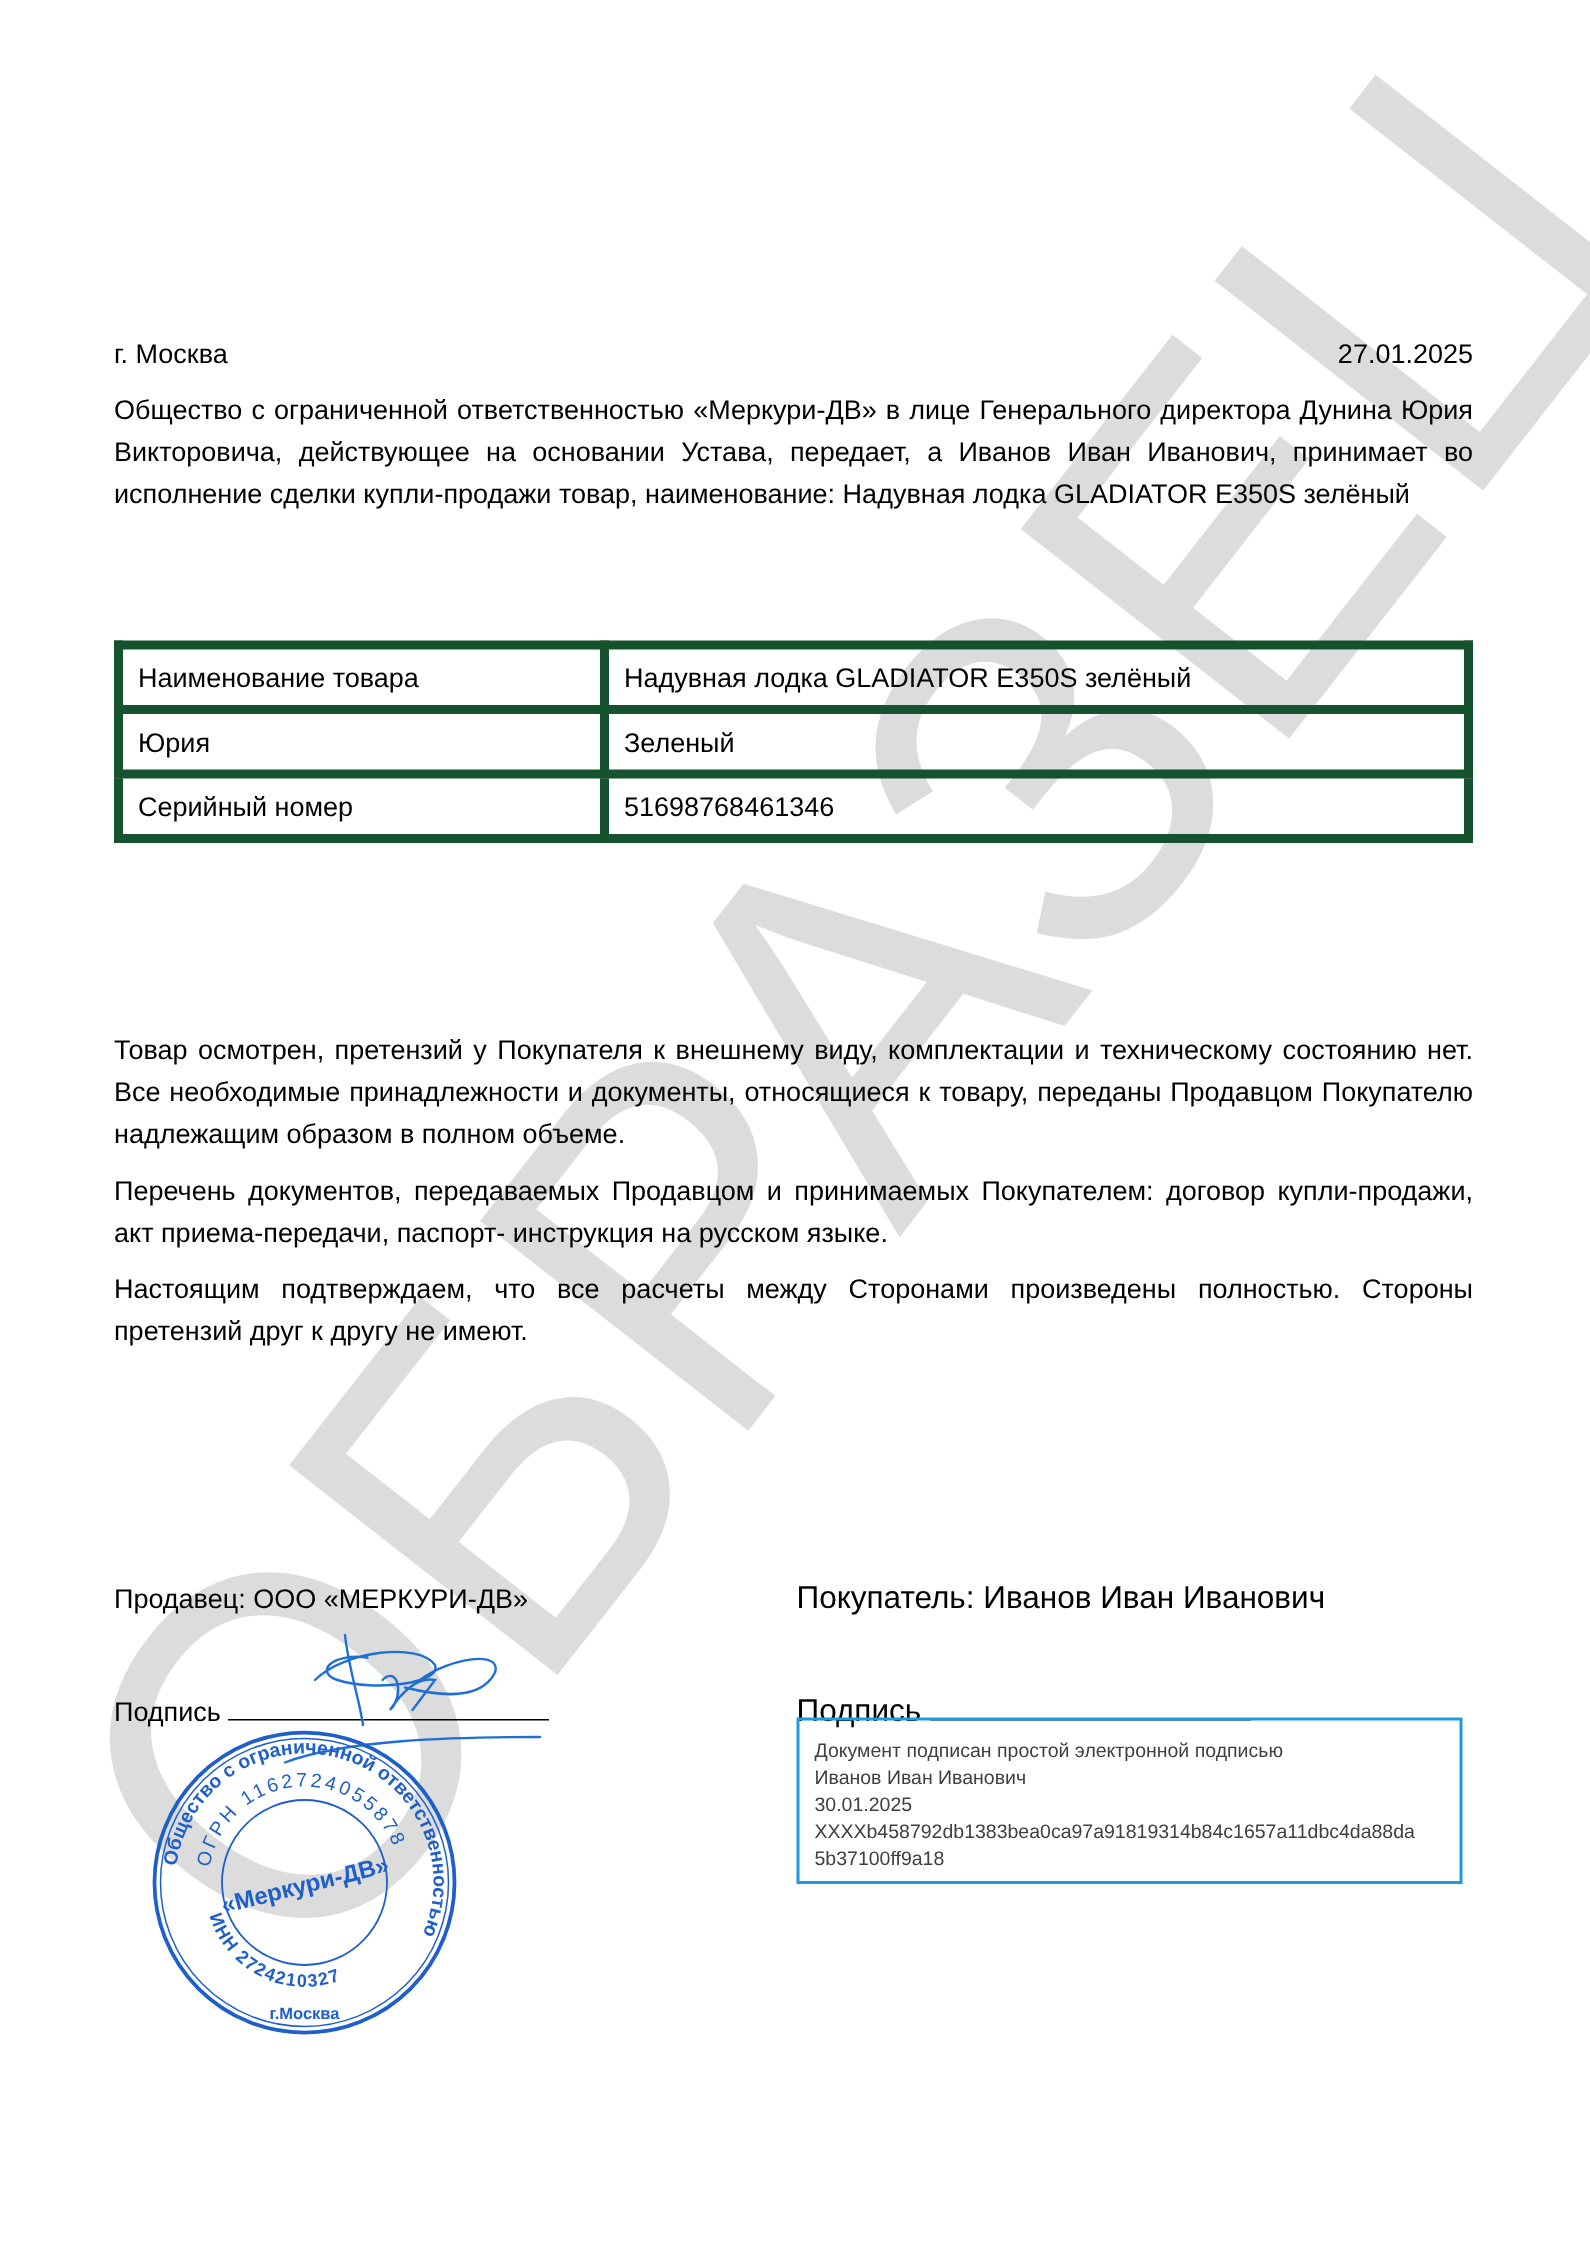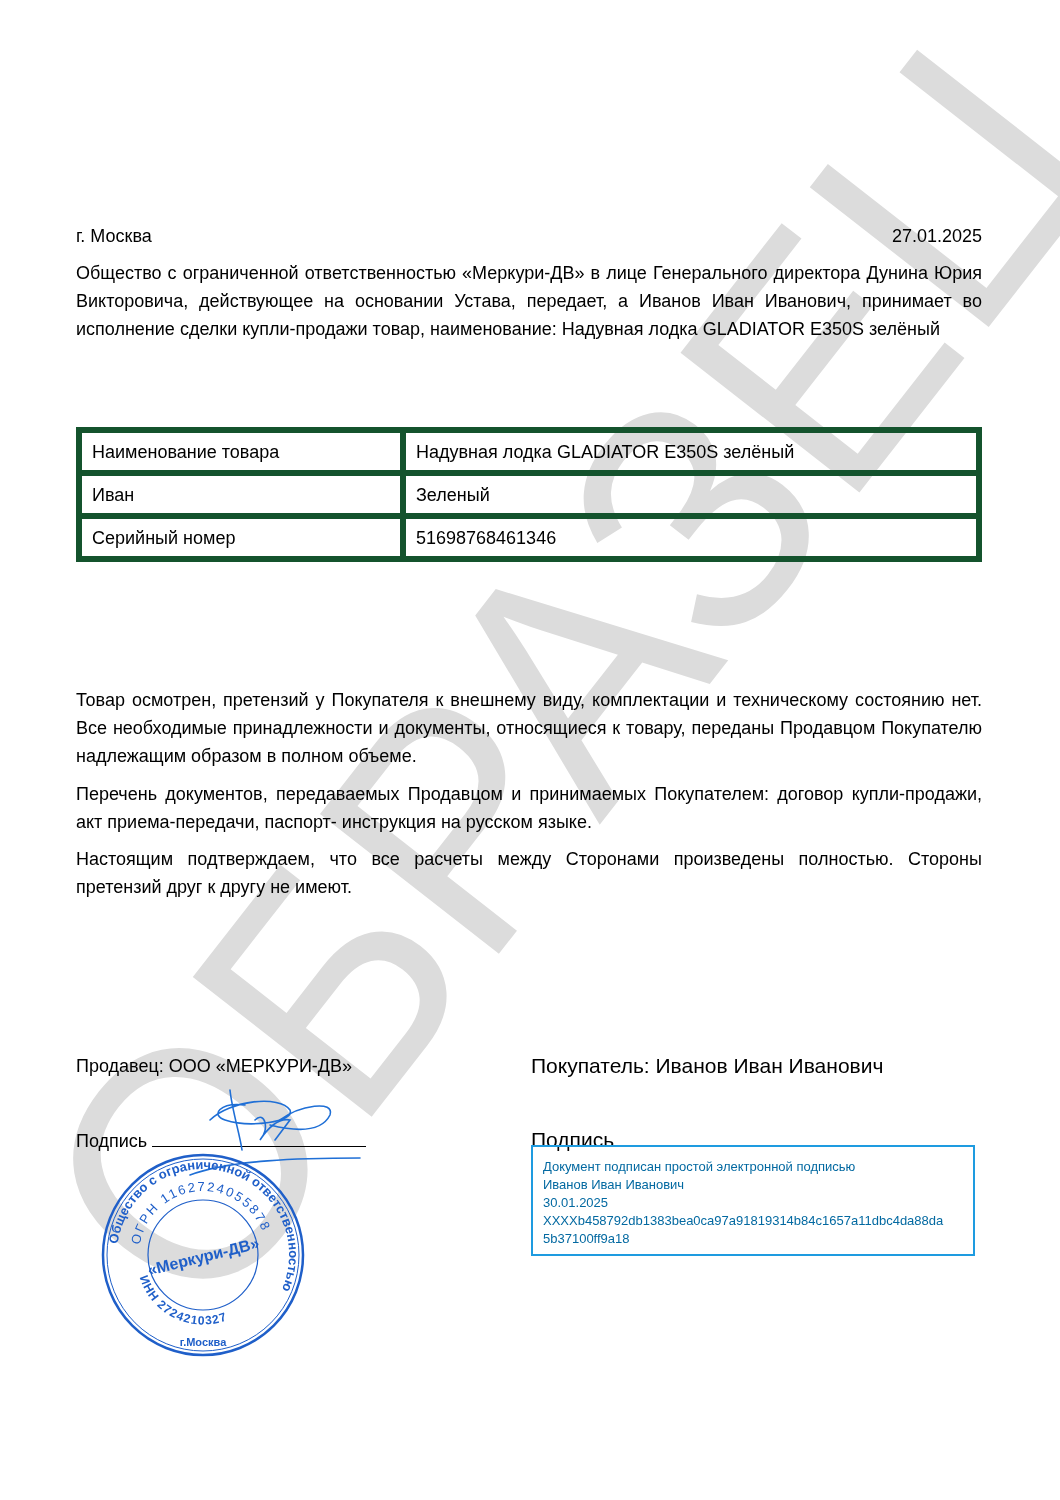--- a/index.html
+++ b/index.html
@@ -31,21 +31,21 @@
 
   .sig-left { position: absolute; left: 76px; top: 1054px; font-size: 18px; line-height: 24px; }
   .sig-right { position: absolute; left: 531px; top: 1054px; font-size: 21px; line-height: 24px; }
   .sig-line { margin-top: 50px; white-space: nowrap; }
   .underline { display: inline-block; border-bottom: 1px solid #000; height: 18px; vertical-align: baseline; }
   .sig-left .underline { width: 214px; }
   .sig-right .underline { width: 214px; }
 
   .esign { position: absolute; left: 531px; top: 1145px; width: 430px; height: 96px;
            border: 2px solid #1e9be0; padding: 11px 0 0 10px;
-           color: #0369a1; font-size: 13px; line-height: 18px; }
+           color: #404040; font-size: 13px; line-height: 18px; }
   .esign div { white-space: nowrap; }
 
   .watermark { position: absolute; left: 0; top: 0; width: 1060px; height: 1500px;
                pointer-events: none; }
   .signature { position: absolute; left: 170px; top: 1080px; width: 200px; height: 100px; }
   .stamp { position: absolute; left: 98px; top: 1150px; width: 210px; height: 210px; }
 </style>
 </head>
 <body>
 
@@ -63,21 +63,21 @@
 
   <div class="para p1">Общество с ограниченной ответственностью «Меркури-ДВ» в лице Генерального директора Дунина Юрия Викторовича, действующее на основании Устава, передает, а Иванов Иван Иванович, принимает во исполнение сделки купли-продажи товар, наименование: Надувная лодка GLADIATOR E350S зелёный</div>
 
   <table class="goods">
     <tbody>
         <tr>
       <td class="k">Наименование товара</td>
       <td>Надувная лодка GLADIATOR E350S зелёный</td>
     </tr>
     <tr>
-      <td class="k">Иван</td>
+      <td class="k">Юрия</td>
       <td>Зеленый</td>
     </tr>
     <tr>
       <td class="k">Серийный номер</td>
       <td>51698768461346</td>
     </tr>
   </tbody>
     </table>
 
   <div class="para p2">Товар осмотрен, претензий у Покупателя к внешнему виду, комплектации и техническому состоянию нет. Все необходимые принадлежности и документы, относящиеся к товару, переданы Продавцом Покупателю надлежащим образом в полном объеме.</div>

